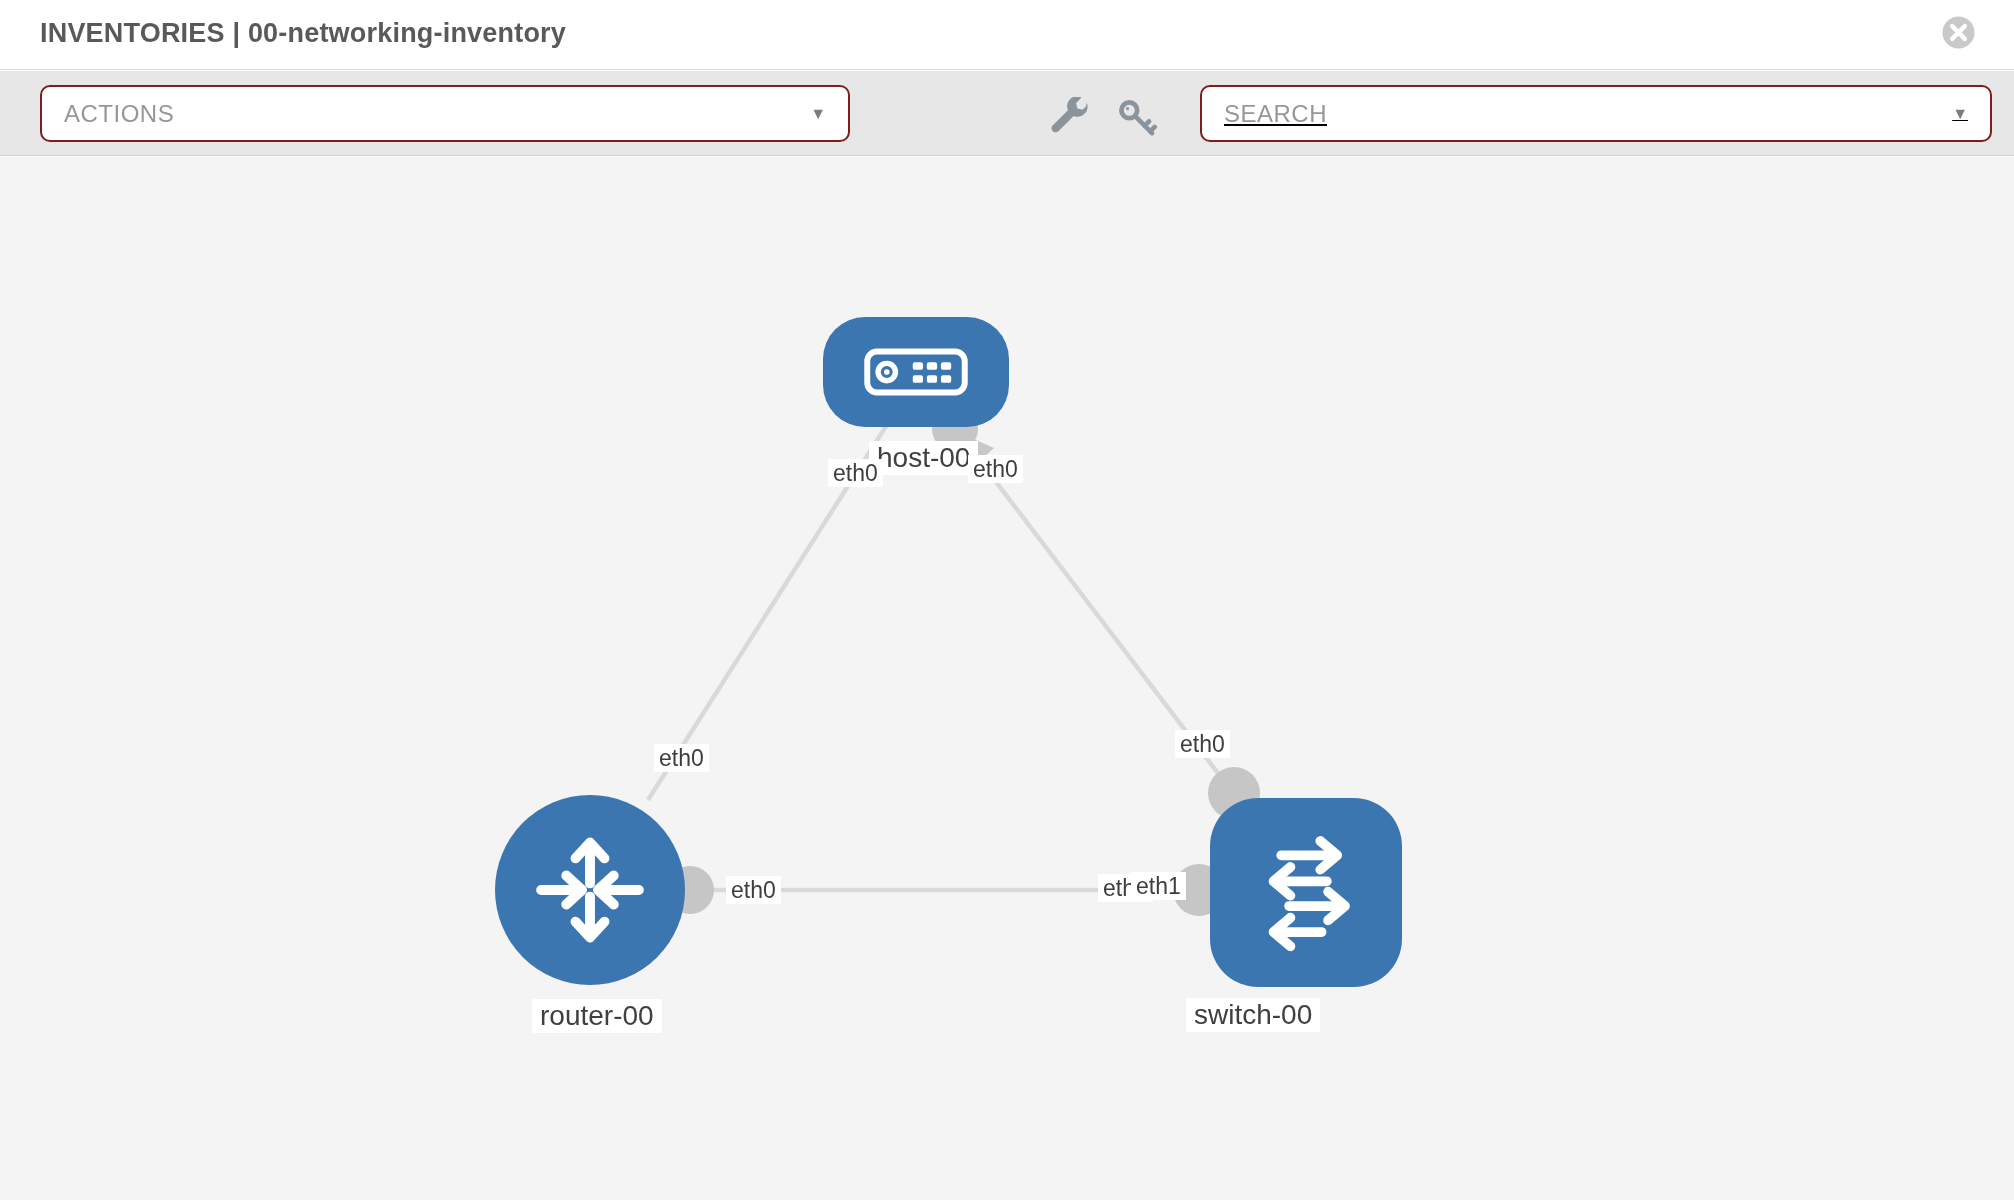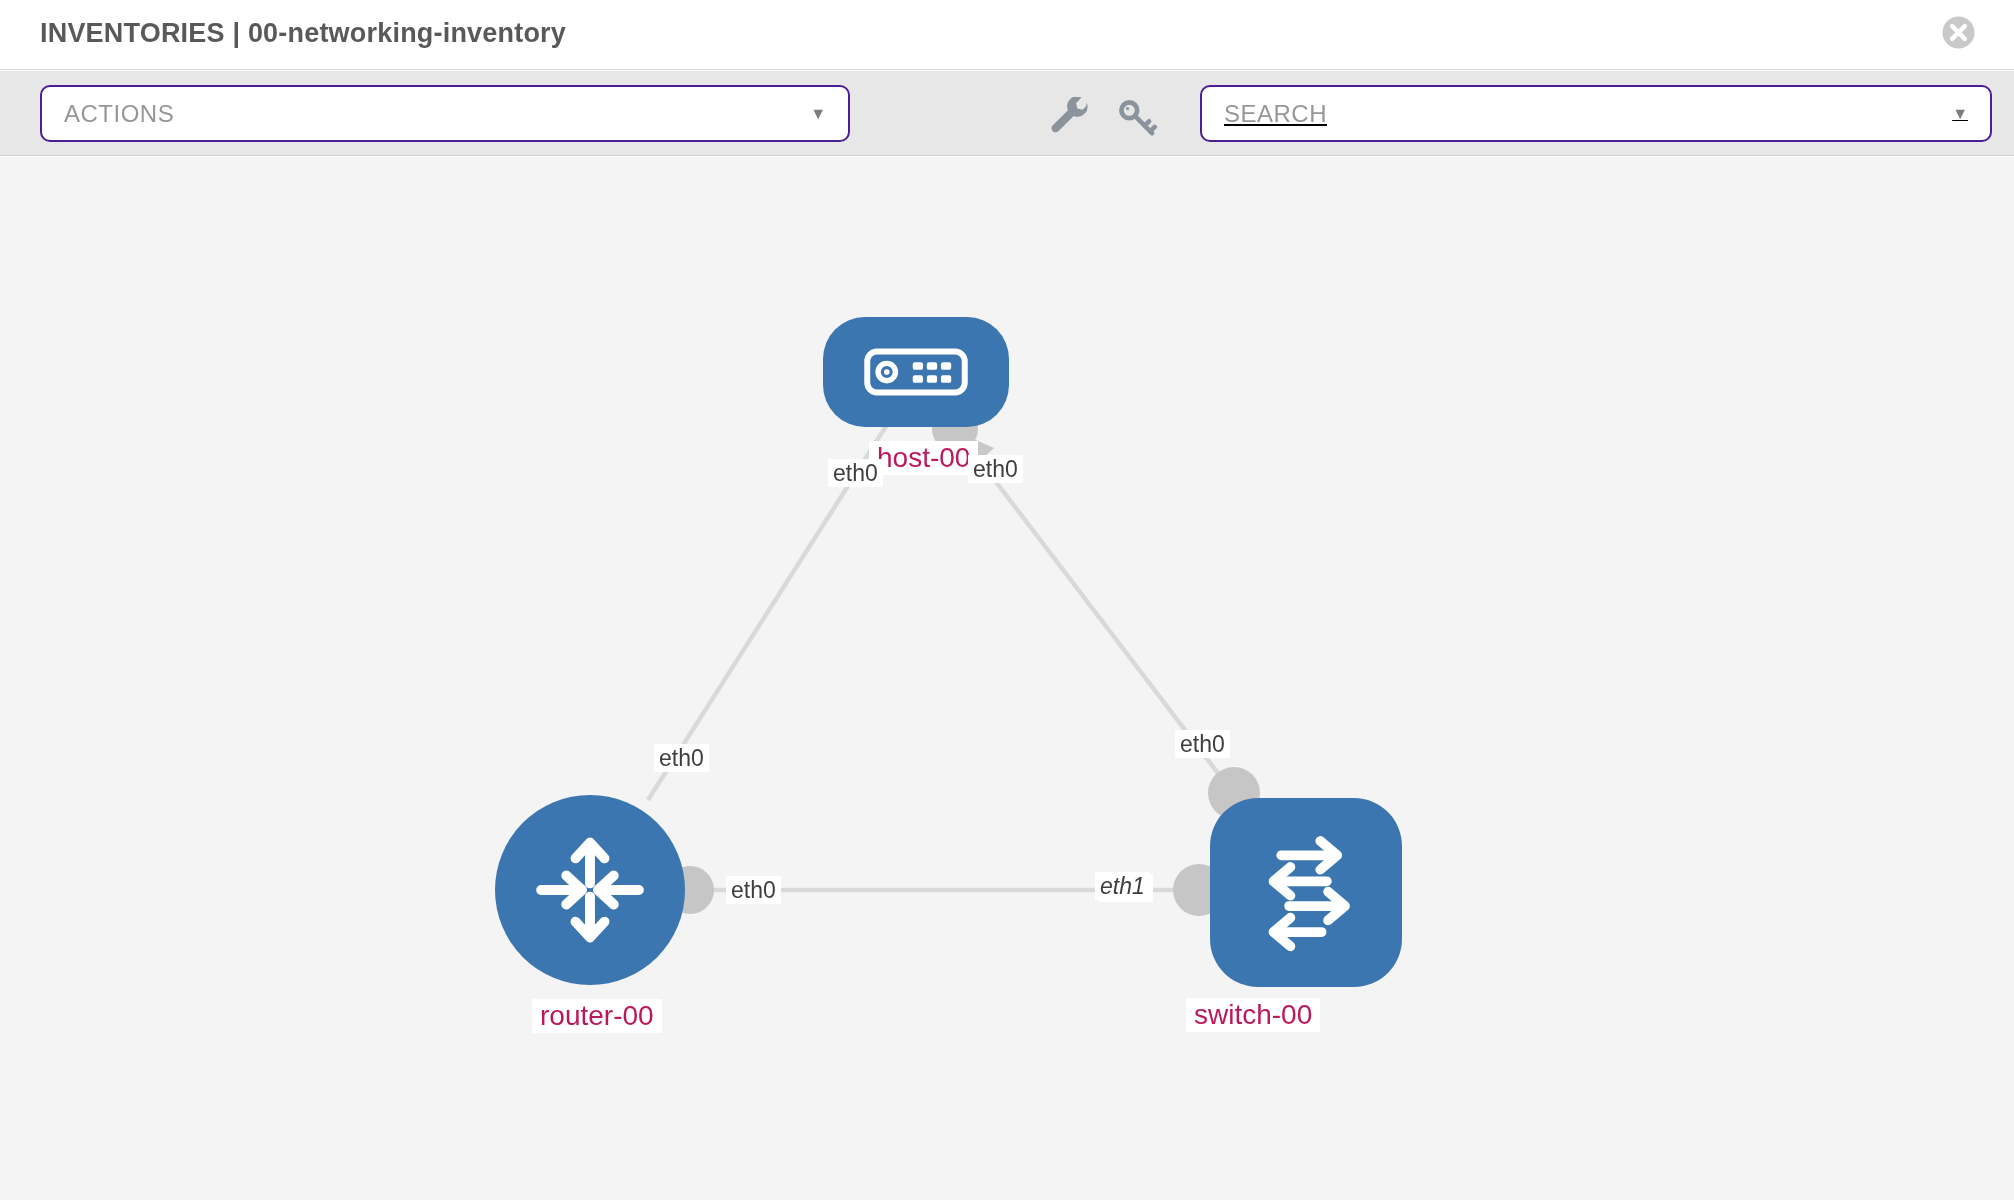--- a/index.html
+++ b/index.html
@@ -11,21 +11,21 @@
     background:#ffffff; border-bottom:1px solid #d9d9d9; }
   .header-title { position:absolute; left:40px; top:18px; font-size:27px;
     font-weight:bold; color:#595959; letter-spacing:0.2px; }
   .close-btn { position:absolute; left:1941px; top:15px; width:35px; height:35px;
     cursor:pointer; }
 
   
   .toolbar { position:absolute; left:0; top:71px; width:2014px; height:85px;
     background:#e7e7e7; border-bottom:1px solid #cfcfcf; }
   .select-box { position:absolute; top:14px; height:57px; background:#ffffff;
-    border:2px solid #4c1d95; border-radius:10px; display:flex;
+    border:2px solid #7f1d1d; border-radius:10px; display:flex;
     align-items:center; padding:0 22px; cursor:pointer; }
   .select-box .ph { font-size:24px; color:#979797; letter-spacing:0.5px; flex:1; }
   .select-box .caret { font-size:16px; color:#7c7c7c; }
   .actions-box { left:40px; width:810px; }
   .search-box { left:1200px; width:792px;text-decoration:underline; }
   .tool-icon { position:absolute; top:26px; width:42px; height:42px; cursor:pointer; }
   .wrench { left:1048px; }
   .key { left:1116px; }
 
   
@@ -36,21 +36,21 @@
   .node { position:absolute; background:#3b76b0; display:flex;
     align-items:center; justify-content:center; cursor:pointer; }
   .node-host { left:823px; top:160px; width:186px; height:110px; border-radius:42px; }
   .node-router { left:495px; top:638px; width:190px; height:190px; border-radius:50%; }
   .node-switch { left:1210px; top:641px; width:192px; height:189px; border-radius:48px; }
 
   .iface-dot { position:absolute; background:#c6c6c6; border-radius:50%; }
 
   .chip { position:absolute; background:#ffffff; color:#3e3e3e; font-size:23px;
     line-height:26px; padding:1px 5px; white-space:nowrap; }
-  .node-label { position:absolute; background:#ffffff; color:#be185d; font-size:28px;
+  .node-label { position:absolute; background:#ffffff; color:#404040; font-size:28px;
     line-height:32px; padding:1px 8px; white-space:nowrap; }
 </style>
 </head>
 <body>
 
 <div class="header">
   <div class="header-title">INVENTORIES | 00-networking-inventory</div>
   <svg class="close-btn" viewBox="0 0 36 36">
     <circle cx="18" cy="18" r="16.5" fill="#c9c9c9"></circle>
     <path d="M11.5 11.5 L24.5 24.5 M24.5 11.5 L11.5 24.5" stroke="#ffffff" stroke-width="4.6" stroke-linecap="round"></path>
@@ -146,15 +146,15 @@
   <div class="node-label" style="left:869px; top:284px;">host-00</div>
   <div class="node-label" style="left:532px; top:842px;">router-00</div>
   <div class="node-label" style="left:1186px; top:841px;text-align:right;">switch-00</div>
 
   <div class="chip" style="left:828px; top:302px;">eth0</div>
   <div class="chip" style="left:968px; top:298px;">eth0</div>
   <div class="chip" style="left:654px; top:587px;">eth0</div>
   <div class="chip" style="left:1175px; top:573px;">eth0</div>
   <div class="chip" style="left:726px; top:719px;">eth0</div>
   <div class="chip" style="left:1098px; top:717px;">eth0</div>
-  <div class="chip" style="left:1095px; top:715px; z-index:2;font-style:italic;">eth1</div>
+  <div class="chip" style="left:1131px; top:715px; z-index:2;">eth1</div>
 
 </div>
 
 </body></html>

